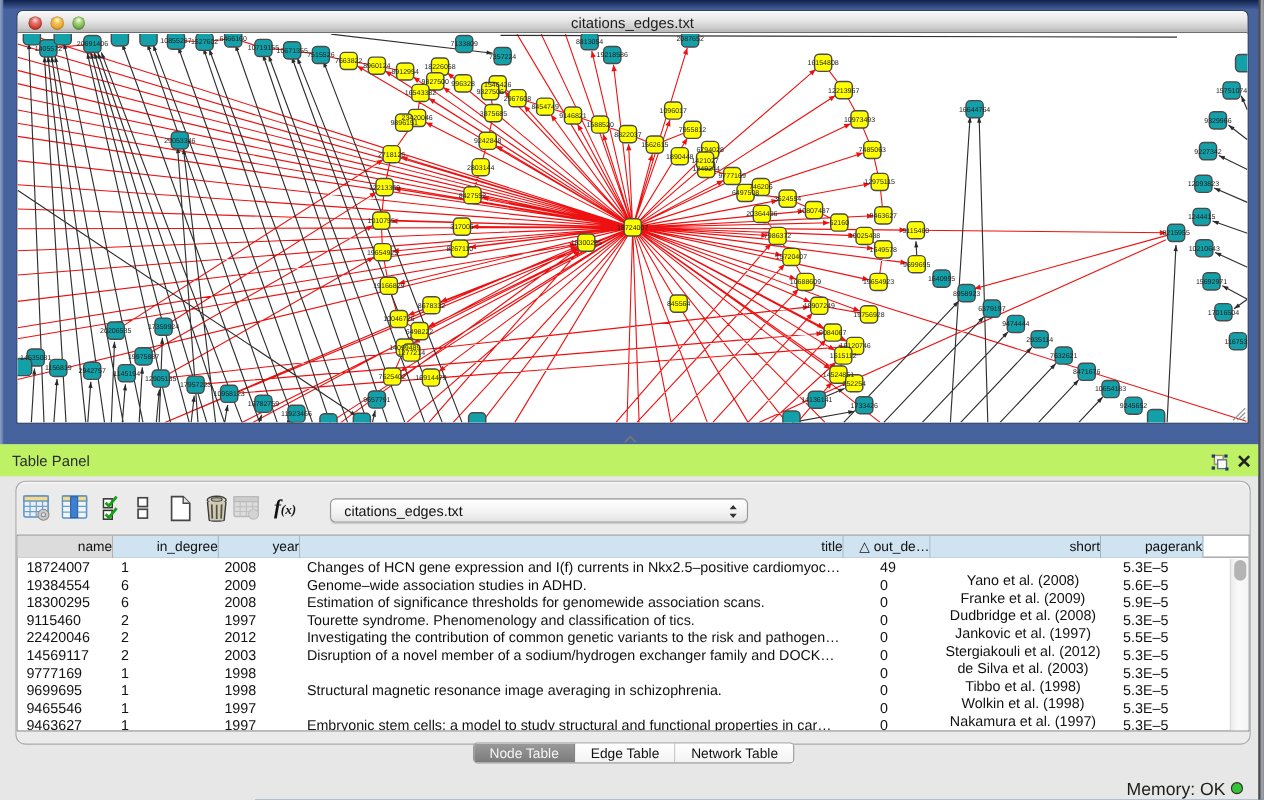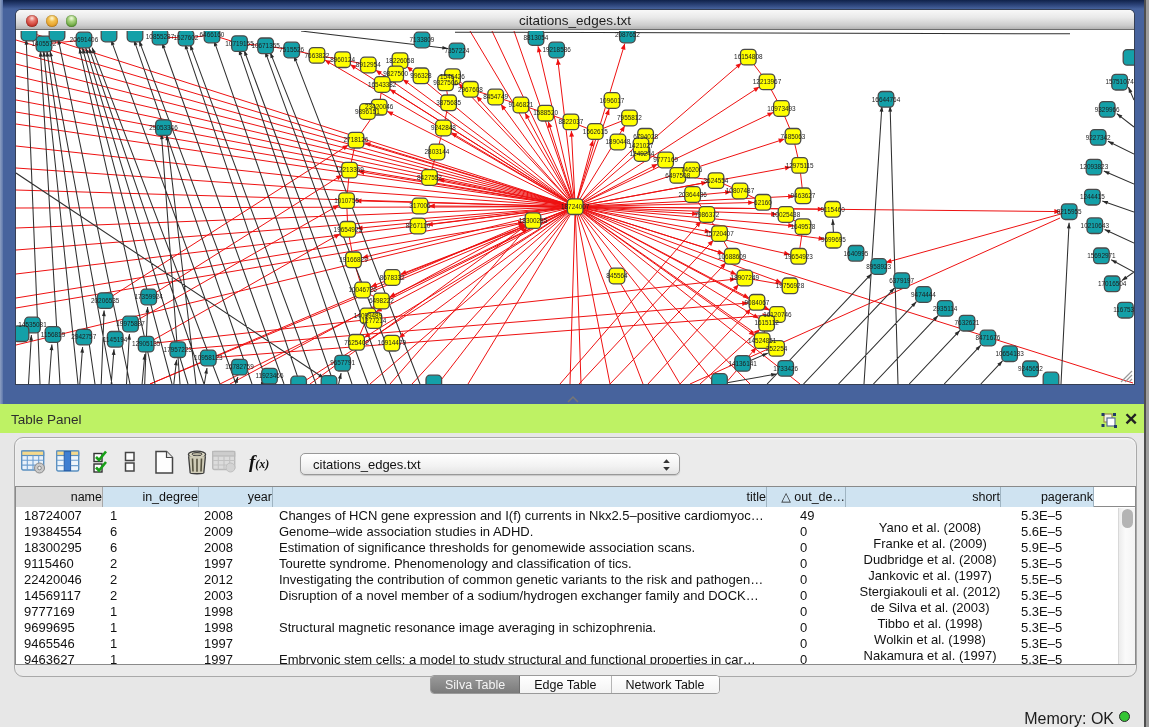--- a/index.html
+++ b/index.html
@@ -666,21 +666,21 @@
           <span class="c6">Hescheler et al. (1997)</span>
           <span class="c7">5.3E–5</span>
         </div>
         <div class="vsb">
           <div class="thumb"></div>
         </div>
       </div>
     </div>
 
     <div class="tabs">
-      <div class="tab sel">Silva Table</div>
+      <div class="tab sel">Node Table</div>
       <div class="tab">Edge Table</div>
       <div class="tab">Network Table</div>
     </div>
 
     <div class="memo">Memory: OK</div>
     <div class="memdot"></div>
   </div>
 
   <div class="edge-dark"></div>
   <div class="edge-lite"></div>

